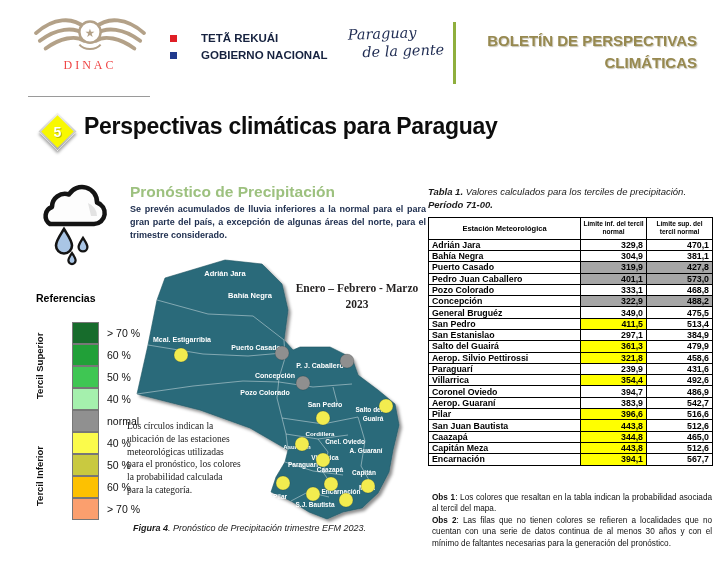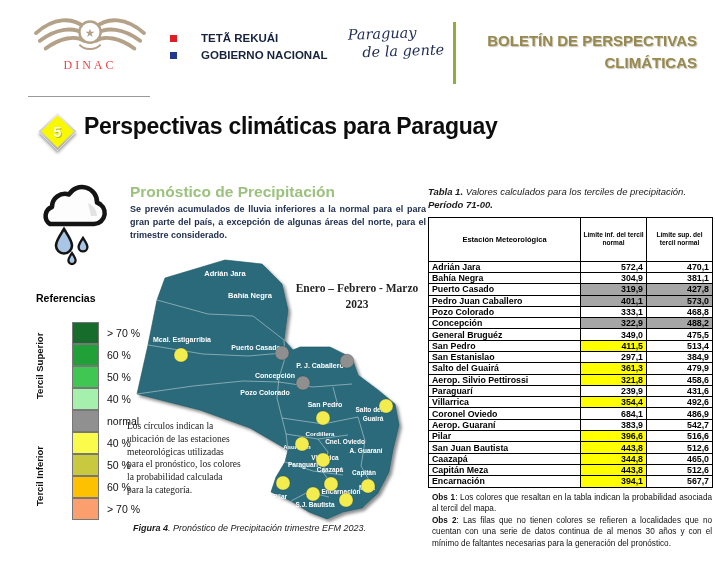--- a/index.html
+++ b/index.html
@@ -72,21 +72,21 @@
 
   
   .table-block{position:absolute;left:428px;top:186px;width:271px;}
   .table-title{font-size:9.5px;font-style:italic;color:#1a1a1a;line-height:1.35;}
   .table-title .t-line2{font-weight:bold;display:block;}
   table.terciles{border-collapse:collapse;margin-top:5px;table-layout:fixed;width:284px;
                  border:1.5px solid #000;}
   table.terciles th,table.terciles td{border:1px solid #000;font-weight:bold;color:#000;
                  overflow:hidden;white-space:nowrap;}
   table.terciles th{background:#fff;font-size:6.6px;text-align:center;vertical-align:middle;
-                 height:19px;line-height:1.2;white-space:normal;padding:12px 2px;}
+                 height:19px;line-height:1.2;white-space:normal;padding:1px 2px;}
   table.terciles th.st-col{font-size:7.5px;}
   table.terciles td{font-size:8.8px;height:10.3px;padding:0 3px;}
   td.station{text-align:left;}
   td.num{text-align:right;padding-right:4px;}
   .c-yellow{background:#ffff00;} .c-gray{background:#a6a6a6;}
   col.c-st{width:152px;} col.c-n{width:66px;}
 
   
   .obs-block{position:absolute;left:432px;top:492px;width:280px;font-size:8.2px;color:#111;
              text-align:justify;line-height:1.4;}
@@ -292,21 +292,21 @@
       <thead>
           <tr id="table-head-row">
             <th class="st-col">Estación Meteorológica</th>
             <th>Límite inf. del tercil normal</th>
             <th>Límite sup. del tercil normal</th>
           </tr>
         </thead>
       <tbody id="table-body">
           <tr>
             <td class="station">Adrián Jara</td>
-            <td class="num">572,4</td>
+            <td class="num">329,8</td>
             <td class="num">470,1</td>
           </tr>
           <tr>
             <td class="station">Bahía Negra</td>
             <td class="num">304,9</td>
             <td class="num">381,1</td>
           </tr>
           <tr>
             <td class="station">Puerto Casado</td>
             <td class="num c-gray">319,9</td>
@@ -357,21 +357,21 @@
             <td class="num">239,9</td>
             <td class="num">431,6</td>
           </tr>
           <tr>
             <td class="station">Villarrica</td>
             <td class="num c-yellow">354,4</td>
             <td class="num">492,6</td>
           </tr>
           <tr>
             <td class="station">Coronel Oviedo</td>
-            <td class="num">684,1</td>
+            <td class="num">394,7</td>
             <td class="num">486,9</td>
           </tr>
           <tr>
             <td class="station">Aerop. Guaraní</td>
             <td class="num">383,9</td>
             <td class="num">542,7</td>
           </tr>
           <tr>
             <td class="station">Pilar</td>
             <td class="num c-yellow">396,6</td>

